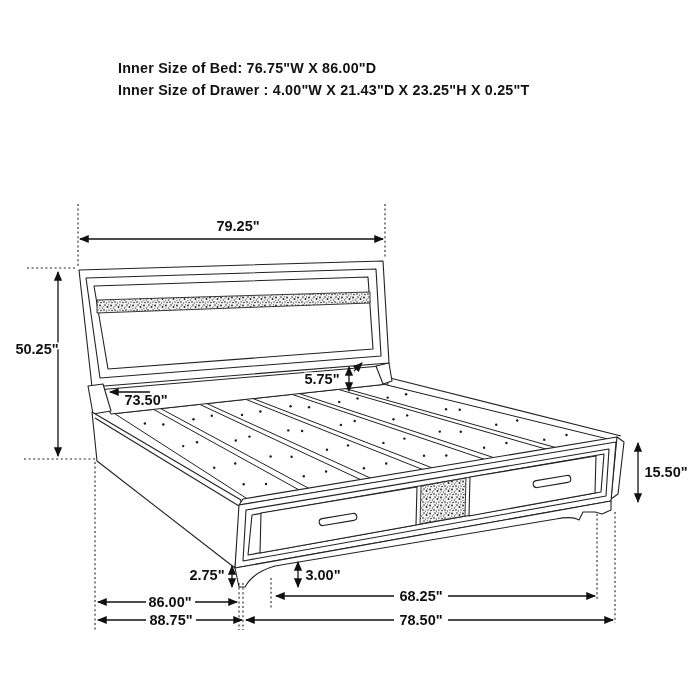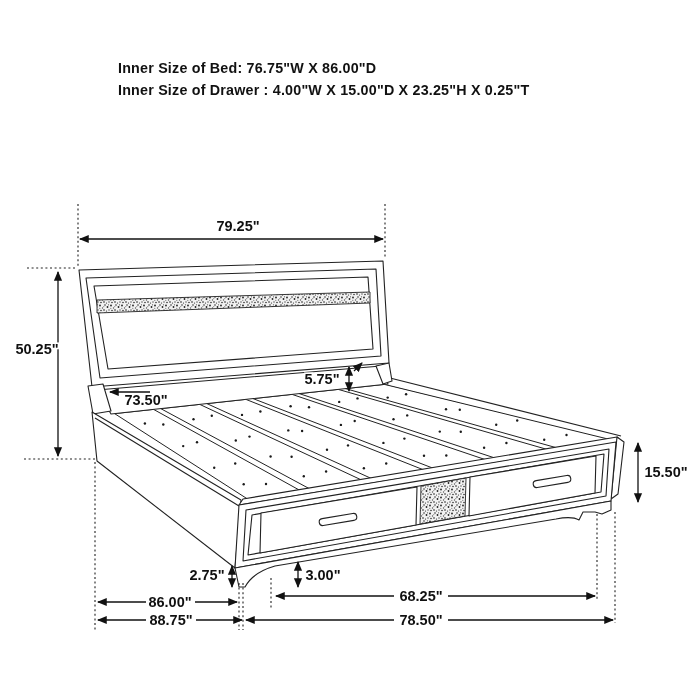--- a/index.html
+++ b/index.html
@@ -23,21 +23,21 @@
     fill:#111111;text-anchor:middle;paint-order:stroke;stroke:#ffffff;stroke-width:3px;
   }
 </style>
 </head>
 <body>
 
 <div id="canvas">
 
   <div id="header">
     <div>Inner Size of Bed: 76.75"W X 86.00"D</div>
-    <div>Inner Size of Drawer : 4.00"W X 15.00"D X 23.25"H X 0.25"T</div>
+    <div>Inner Size of Drawer : 4.00"W X 21.43"D X 23.25"H X 0.25"T</div>
   </div>
 
   <svg width="700" height="700" viewBox="0 0 700 700">
     <defs>
       <marker id="ah" viewBox="0 0 10 10" refX="9" refY="5" markerWidth="7.5" markerHeight="7.5" orient="auto-start-reverse">
         <path d="M0,0.8 L10,5 L0,9.2 Z" fill="#111111"></path>
       </marker>
       <pattern id="speck" width="11" height="8" patternUnits="userSpaceOnUse">
         <rect width="11" height="8" fill="#f2f2f2"></rect>
         <circle cx="1" cy="1.5" r="0.9" fill="#222"></circle>

